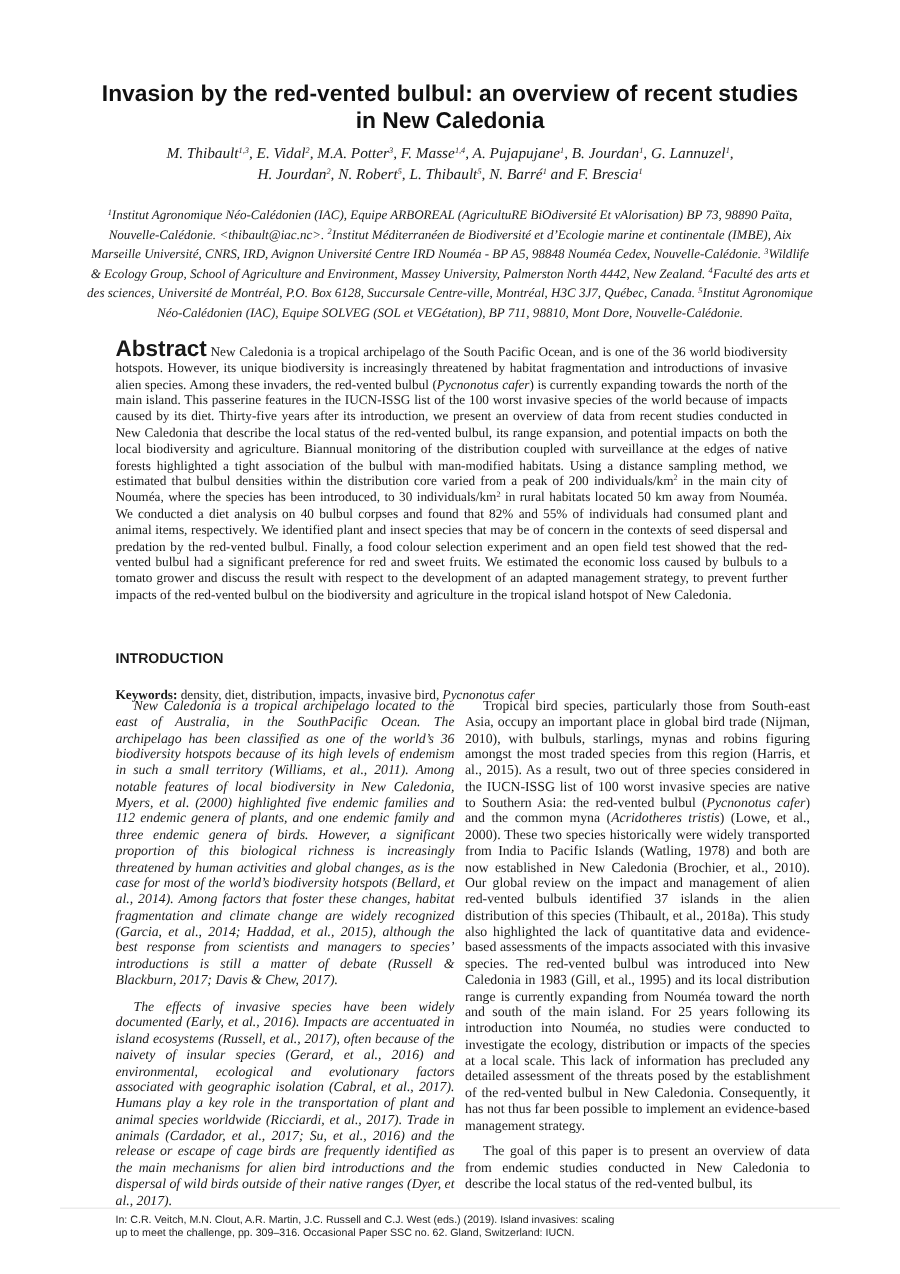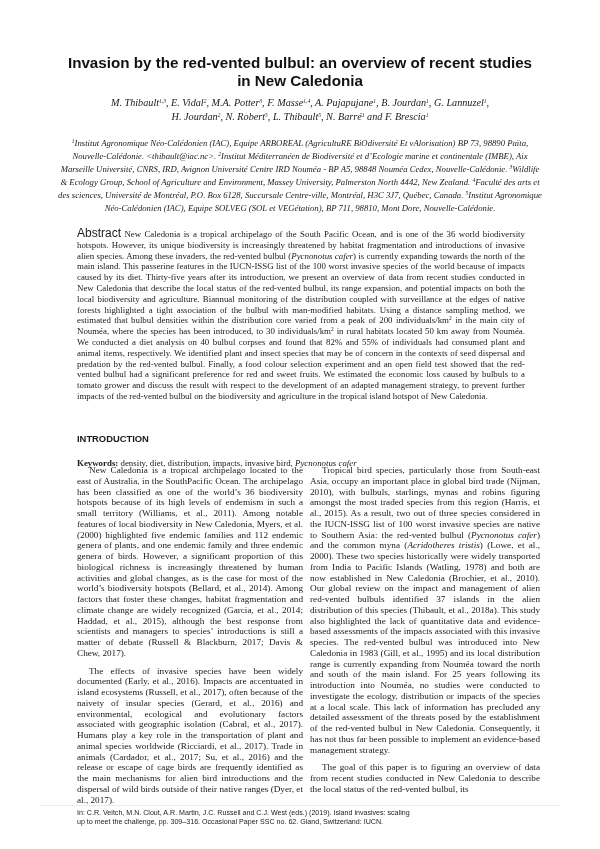--- a/index.html
+++ b/index.html
@@ -19,36 +19,36 @@
     position: absolute; left: 58px; width: 484px; top: 137px;
     font-family: "Liberation Serif", serif; font-style: italic;
     font-size: 8.7px; line-height: 12.9px; text-align: center;
   }
   sup { font-size: 5.5px; vertical-align: 3px; line-height: 0; }
   .abstract {
     position: absolute; left: 77px; width: 448px; top: 228px;
     font-family: "Liberation Serif", serif; font-size: 8.85px; line-height: 10.8px;
     text-align: justify;
   }
-  .abstract .label { font-family: "Liberation Sans", sans-serif; font-weight: normal; font-size: 12px; }
+  .abstract .label { font-family: "Liberation Sans", sans-serif; font-weight: bold; font-size: 15px; }
   .keywords {
     position: absolute; left: 77px; width: 448px; top: 414px;
     font-family: "Liberation Serif", serif; font-size: 8.85px; line-height: 11px; margin-top: 44px;
   }
   .keywords .label { font-weight: bold; }
   .heading {
     position: absolute; left: 77px; top: 433px;
     font-family: "Liberation Sans", sans-serif; font-weight: bold; font-size: 9.4px;
   }
   .col {
     position: absolute; top: 465px; width: 226px;
     font-family: "Liberation Serif", serif; font-size: 9.2px; line-height: 10.75px;
     text-align: justify;
   }
-  .col.left { left: 77px; }
+  .col.left { left: 77px; font-style: italic; }
   .col.right { left: 310px; width: 230px; }
   .col p { margin: 0 0 7px 0; text-indent: 12px; }
   .rule {
     position: absolute; left: 40px; width: 520px; top: 805px; height: 0;
     border-top: 1px solid #ececec;
   }
   .footer {
     position: absolute; left: 77px; width: 400px; top: 809px;
     font-family: "Liberation Sans", sans-serif; font-size: 7.1px; line-height: 9.2px; color: #222;
   }
@@ -84,21 +84,21 @@
 
   <div class="heading">INTRODUCTION</div>
 
   <div class="col left">
     <p>New Caledonia is a tropical archipelago located to the east of Australia, in the SouthPacific Ocean. The archipelago has been classified as one of the world’s 36 biodiversity hotspots because of its high levels of endemism in such a small territory (Williams, et al., 2011). Among notable features of local biodiversity in New Caledonia, Myers, et al. (2000) highlighted five endemic families and 112 endemic genera of plants, and one endemic family and three endemic genera of birds. However, a significant proportion of this biological richness is increasingly threatened by human activities and global changes, as is the case for most of the world’s biodiversity hotspots (Bellard, et al., 2014). Among factors that foster these changes, habitat fragmentation and climate change are widely recognized (Garcia, et al., 2014; Haddad, et al., 2015), although the best response from scientists and managers to species’ introductions is still a matter of debate (Russell &amp; Blackburn, 2017; Davis &amp; Chew, 2017).</p>
     <p>The effects of invasive species have been widely documented (Early, et al., 2016). Impacts are accentuated in island ecosystems (Russell, et al., 2017), often because of the naivety of insular species (Gerard, et al., 2016) and environmental, ecological and evolutionary factors associated with geographic isolation (Cabral, et al., 2017). Humans play a key role in the transportation of plant and animal species worldwide (Ricciardi, et al., 2017). Trade in animals (Cardador, et al., 2017; Su, et al., 2016) and the release or escape of cage birds are frequently identified as the main mechanisms for alien bird introductions and the dispersal of wild birds outside of their native ranges (Dyer, et al., 2017).</p>
   </div>
 
   <div class="col right">
     <p><span>Tropical bird species, particularly those from South-east Asia, occupy an important place in global bird trade (Nijman, 2010), with bulbuls, starlings, mynas and robins figuring amongst the most traded species from this region (Harris, et al., 2015). As a result, two out of three species considered in the IUCN-ISSG list of 100 worst invasive species are native to Southern Asia: the red-vented bulbul (</span><i>Pycnonotus cafer</i><span>) and the common myna (</span><i>Acridotheres tristis</i><span>) (Lowe, et al., 2000). These two species historically were widely transported from India to Pacific Islands (Watling, 1978) and both are now established in New Caledonia (Brochier, et al., 2010). Our global review on the impact and management of alien red-vented bulbuls identified 37 islands in the alien distribution of this species (Thibault, et al., 2018a). This study also highlighted the lack of quantitative data and evidence-based assessments of the impacts associated with this invasive species. The red-vented bulbul was introduced into New Caledonia in 1983 (Gill, et al., 1995) and its local distribution range is currently expanding from Nouméa toward the north and south of the main island. For 25 years following its introduction into Nouméa, no studies were conducted to investigate the ecology, distribution or impacts of the species at a local scale. This lack of information has precluded any detailed assessment of the threats posed by the establishment of the red-vented bulbul in New Caledonia. Consequently, it has not thus far been possible to implement an evidence-based management strategy.</span></p>
-    <p>The goal of this paper is to figuring an overview of data from recent studies conducted in New Caledonia to describe the local status of the red-vented bulbul, its</p>
+    <p>The goal of this paper is to present an overview of data from endemic studies conducted in New Caledonia to describe the local status of the red-vented bulbul, its</p>
   </div>
 
   <div class="rule"></div>
 
   <div class="footer">
     <div>In: C.R. Veitch, M.N. Clout, A.R. Martin, J.C. Russell and C.J. West (eds.) (2019). Island invasives: scaling</div>
     <div>up to meet the challenge, pp. 309–316. Occasional Paper SSC no. 62. Gland, Switzerland: IUCN.</div>
   </div>
 
 </div>

